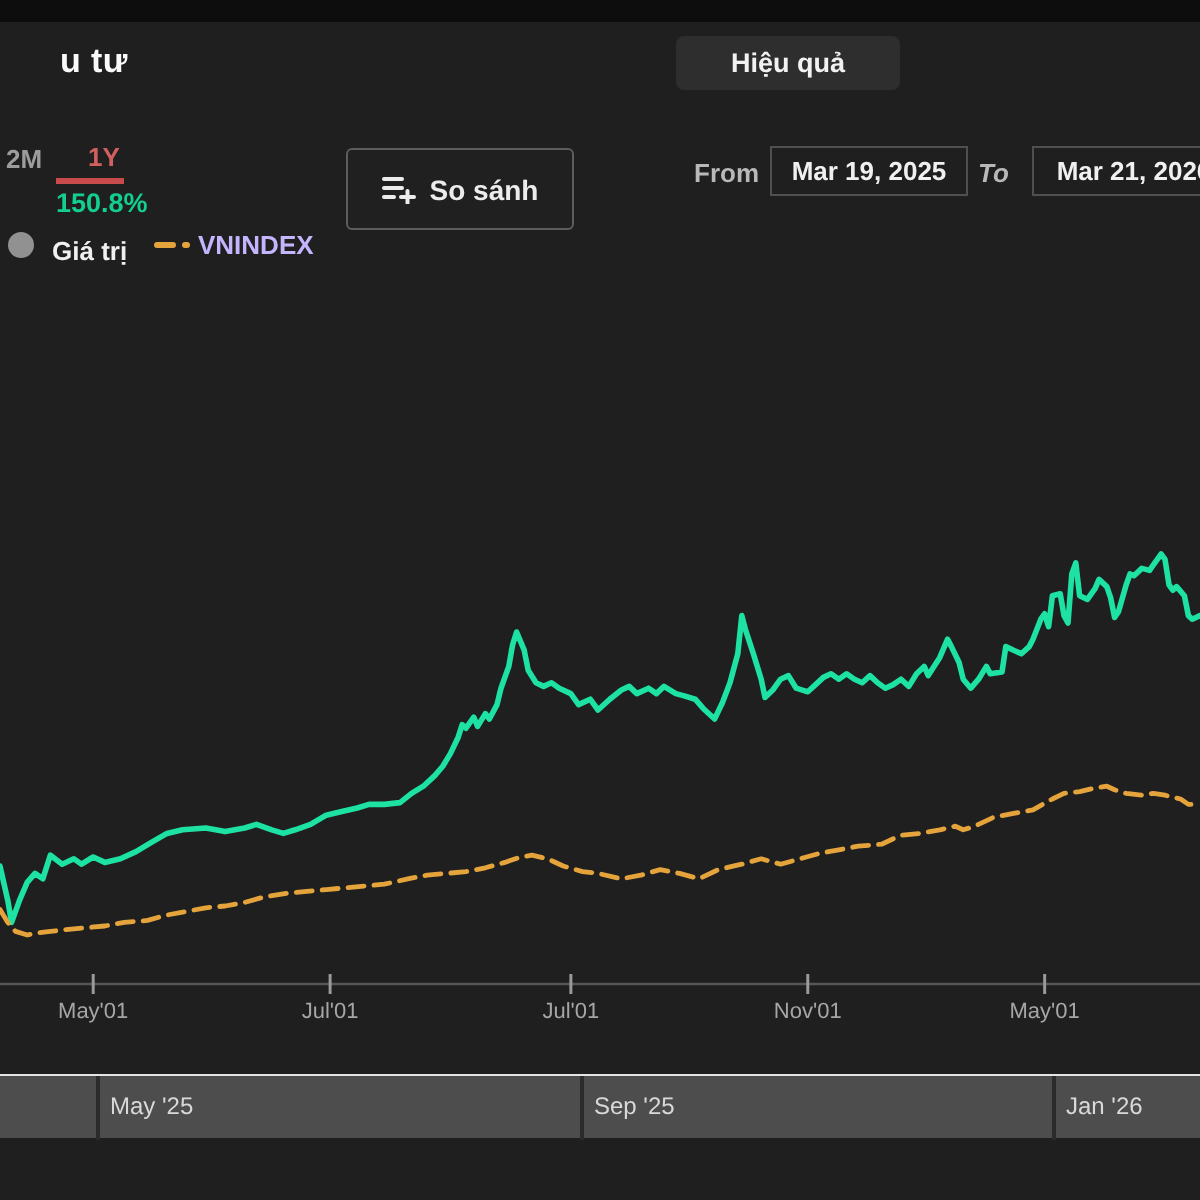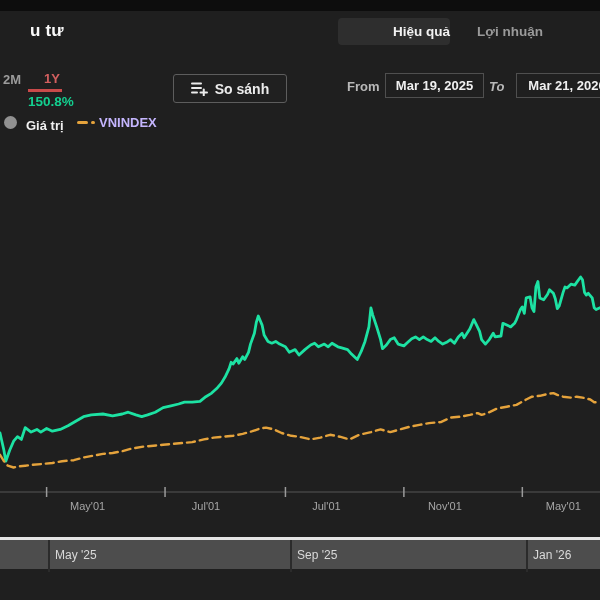--- a/index.html
+++ b/index.html
@@ -7,67 +7,66 @@
     position:relative;width:600px;height:600px;overflow:hidden;
     background:#1f1f1f;
     font-family:"Liberation Sans","DejaVu Sans",sans-serif;
     -webkit-font-smoothing:antialiased;
   }
   .abs{position:absolute;}
   #top-strip{left:0;top:0;width:600px;height:11px;background:#0d0d0d;}
   #page-title{left:-1px;top:21px;font-size:17px;font-weight:bold;color:#fafafa;letter-spacing:.2px;padding-left:31px;}
   
   .tab-active{left:338px;top:18px;width:112px;height:27px;background:#2e2e2e;border-radius:4px;
-    color:#f2f2f2;font-size:13.5px;font-weight:bold;text-align:right;line-height:27px;cursor:pointer;}
+    color:#f2f2f2;font-size:13.5px;font-weight:bold;text-align:center;line-height:27px;cursor:pointer;}
   .tab-inactive{left:468px;top:18px;width:84px;height:27px;color:#9a9a9a;font-size:13.5px;font-weight:bold;
     text-align:center;line-height:27px;cursor:pointer;}
   
   .period{font-size:13px;font-weight:bold;cursor:pointer;}
   #period-6m{left:3px;top:72px;color:#9c9c9c;}
   #period-1y{left:44px;top:71px;color:#d25f5f;}
   #period-underline{left:28px;top:89px;width:34px;height:2.5px;background:#c94a4a;}
   #return-pct{left:28px;top:94px;font-size:13.5px;font-weight:bold;color:#13cf8f;}
   
-  #compare-btn{left:173px;top:74px;width:114px;height:29px;border:1.5px solid #5d5d5d;border-radius:3px;
+  #compare-btn{left:173px;top:74px;width:114px;height:41px;border:1.5px solid #5d5d5d;border-radius:3px;
     background:#202020;color:#ececec;font-size:14px;font-weight:bold;display:flex;align-items:center;
     justify-content:center;gap:7px;box-sizing:border-box;cursor:pointer;}
   
   .fromto{font-size:13px;font-weight:bold;color:#b8b8b8;}
   #from-label{left:347px;top:79px;}
   #to-label{left:489px;top:79px;font-style:italic;}
   .date-input{top:73px;height:23px;border:1px solid #4f4f4f;border-radius:0;background:#1f1f1f;
     color:#f0f0f0;font-size:13px;font-weight:bold;text-align:center;line-height:23px;cursor:pointer;}
   #from-input{left:385px;width:97px;}
   #to-input{left:516px;width:100px;}
   
   #legend-dot{left:4px;top:116px;width:13px;height:13px;border-radius:50%;background:#919191;}
   #legend-value-label{left:26px;top:118px;font-size:13px;font-weight:bold;color:#f0f0f0;}
   .dashmark{top:121px;height:3px;border-radius:2px;background:#e5a33c;}
   #legend-index-label{left:99px;top:115px;font-size:13px;font-weight:bold;color:#c4b5fd;}
   .legend-item{cursor:pointer;}
   
   #chart-svg{left:0;top:0;width:600px;height:600px;pointer-events:none;}
-  .axis-label{position:absolute;top:500px;transform:translateX(-50%);font-size:11px;color:#a6a6a6;white-space:nowrap;margin-left:41px;}
+  .axis-label{position:absolute;top:500px;transform:translateX(-50%);font-size:11px;color:#a6a6a6;white-space:nowrap;}
   
-  #navigator{left:0;top:537px;width:600px;height:32px;background:#4d4d4d;border-top:3px solid #e5e5e5;
+  #navigator{left:0;top:537px;width:600px;height:32px;background:#4d4d4d;border-top:1px solid #e5e5e5;
     box-sizing:border-box;cursor:ew-resize;}
   .nav-divider{position:absolute;top:0;width:2px;height:32px;background:#2b2b2b;}
   .nav-label{position:absolute;top:8px;font-size:12px;color:#d9d9d9;white-space:nowrap;}
 </style>
 </head>
 <body>
 
 <div id="screen">
 
   <div id="top-strip" class="abs"></div>
 
   <div id="page-title" class="abs">u tư</div>
 
   <div class="abs tab-active">Hiệu quả</div>
-  <div class="abs tab-inactive">Lợi nhuận</div>
 
   <div id="period-6m" class="abs period">2M</div>
   <div id="period-1y" class="abs period">1Y</div>
   <div id="period-underline" class="abs"></div>
   <div id="return-pct" class="abs">150.8%</div>
 
   <div id="compare-btn" class="abs">
     <span style="display:inline-flex;">
       <svg width="17" height="15" viewBox="0 0 17 15">
         <g stroke="#ececec" stroke-width="2" stroke-linecap="round">

